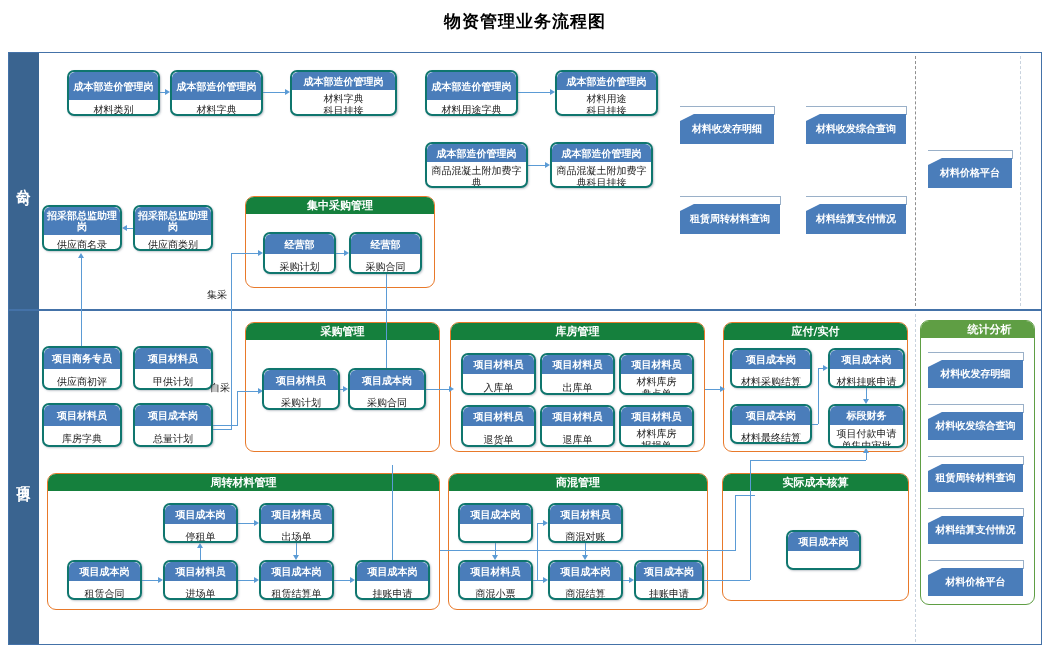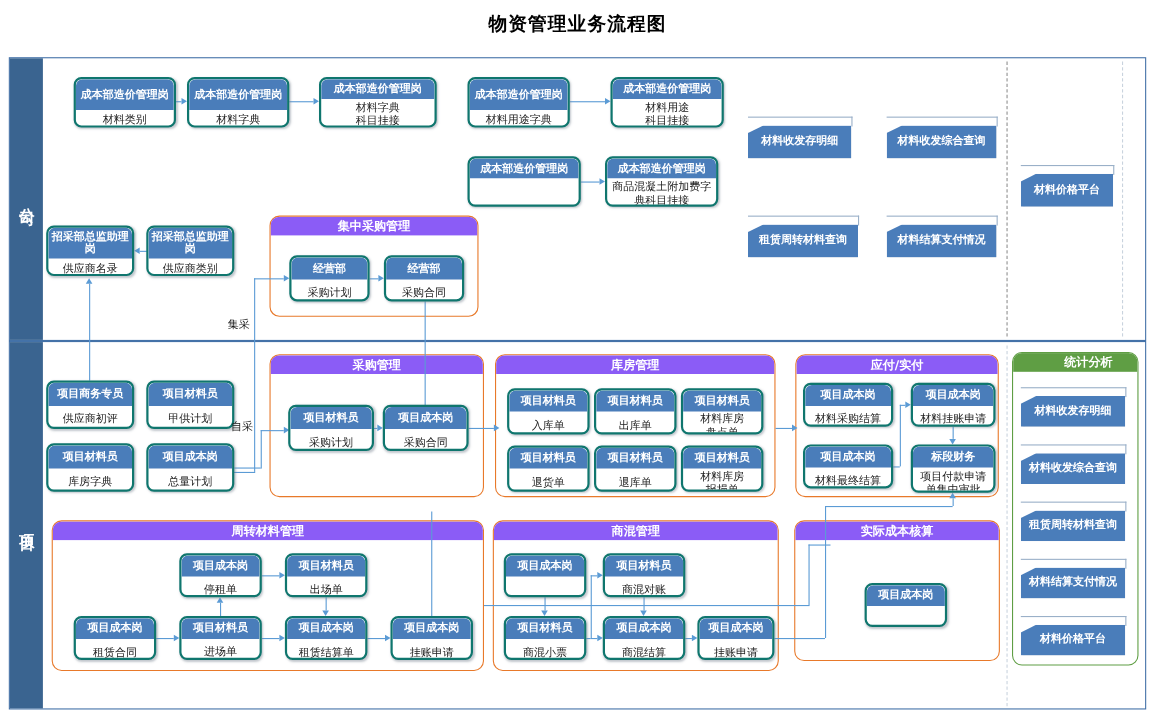--- a/index.html
+++ b/index.html
@@ -46,21 +46,21 @@
     padding:1px;box-sizing:border-box;white-space:pre-line;
   }
 
   
   .group{
     position:absolute;box-sizing:border-box;background:#fff;
     border:1px solid #e8792a;border-radius:9px;overflow:hidden;z-index:3;
   }
   .group > .ghd{
     height:17px;line-height:17px;text-align:center;color:#fff;
-    font-size:11px;font-weight:bold;background:#8b5cf6;
+    font-size:11px;font-weight:bold;background:#15803d;
   }
   .group.green{border-color:#5f9e44;}
   .group.green > .ghd{background:#5f9e44;padding-left:24px;}
 
   
   .doc{
     position:absolute;box-sizing:border-box;z-index:6;
     background:#4a7dba;color:#fff;font-size:10px;font-weight:bold;
     display:flex;align-items:center;justify-content:center;
     clip-path:polygon(14px 0,100% 0,100% 100%,0 100%,0 7px);
@@ -131,20 +131,21 @@
 
   <div class="ln lnh" style="left:160px;top:92px;width:5px;"></div>
   <div class="ar ar-r" style="left:165px;top:88.5px;"></div>
   <div class="ln lnh" style="left:263px;top:92px;width:22px;"></div>
   <div class="ar ar-r" style="left:285px;top:88.5px;"></div>
   <div class="ln lnh" style="left:518px;top:92px;width:32px;"></div>
   <div class="ar ar-r" style="left:550px;top:88.5px;"></div>
 
   <div class="task" style="left:425px;top:142px;width:103px;height:46px;">
     <div class="hd" style="height:14px;">成本部造价管理岗</div>
+    <div class="bd" style="height:30px;">商品混凝土附加费字典</div>
   </div>
   <div class="task" style="left:550px;top:142px;width:103px;height:46px;">
     <div class="hd" style="height:14px;">成本部造价管理岗</div>
     <div class="bd" style="height:30px;">商品混凝土附加费字典科目挂接</div>
   </div>
   <div class="ln lnh" style="left:528px;top:165px;width:17px;"></div>
   <div class="ar ar-r" style="left:545px;top:161.5px;"></div>
 
   <div class="task" style="left:42px;top:205px;width:80px;height:46px;">
     <div class="hd" style="height:24px;">招采部总监助理岗</div>
@@ -327,21 +328,21 @@
   <div class="task" style="left:259px;top:503px;width:75px;height:40px;">
     <div class="hd" style="height:15px;">项目材料员</div>
     <div class="bd" style="height:25px;">出场单</div>
   </div>
   <div class="task" style="left:67px;top:560px;width:75px;height:40px;">
     <div class="hd" style="height:15px;">项目成本岗</div>
     <div class="bd" style="height:25px;">租赁合同</div>
   </div>
   <div class="task" style="left:163px;top:560px;width:75px;height:40px;">
     <div class="hd" style="height:15px;">项目材料员</div>
-    <div class="bd" style="height:25px;font-family:Liberation Mono, monospace;">进场单</div>
+    <div class="bd" style="height:25px;">进场单</div>
   </div>
   <div class="task" style="left:259px;top:560px;width:75px;height:40px;">
     <div class="hd" style="height:15px;">项目成本岗</div>
     <div class="bd" style="height:25px;">租赁结算单</div>
   </div>
   <div class="task" style="left:355px;top:560px;width:75px;height:40px;">
     <div class="hd" style="height:15px;">项目成本岗</div>
     <div class="bd" style="height:25px;">挂账申请</div>
   </div>
 

